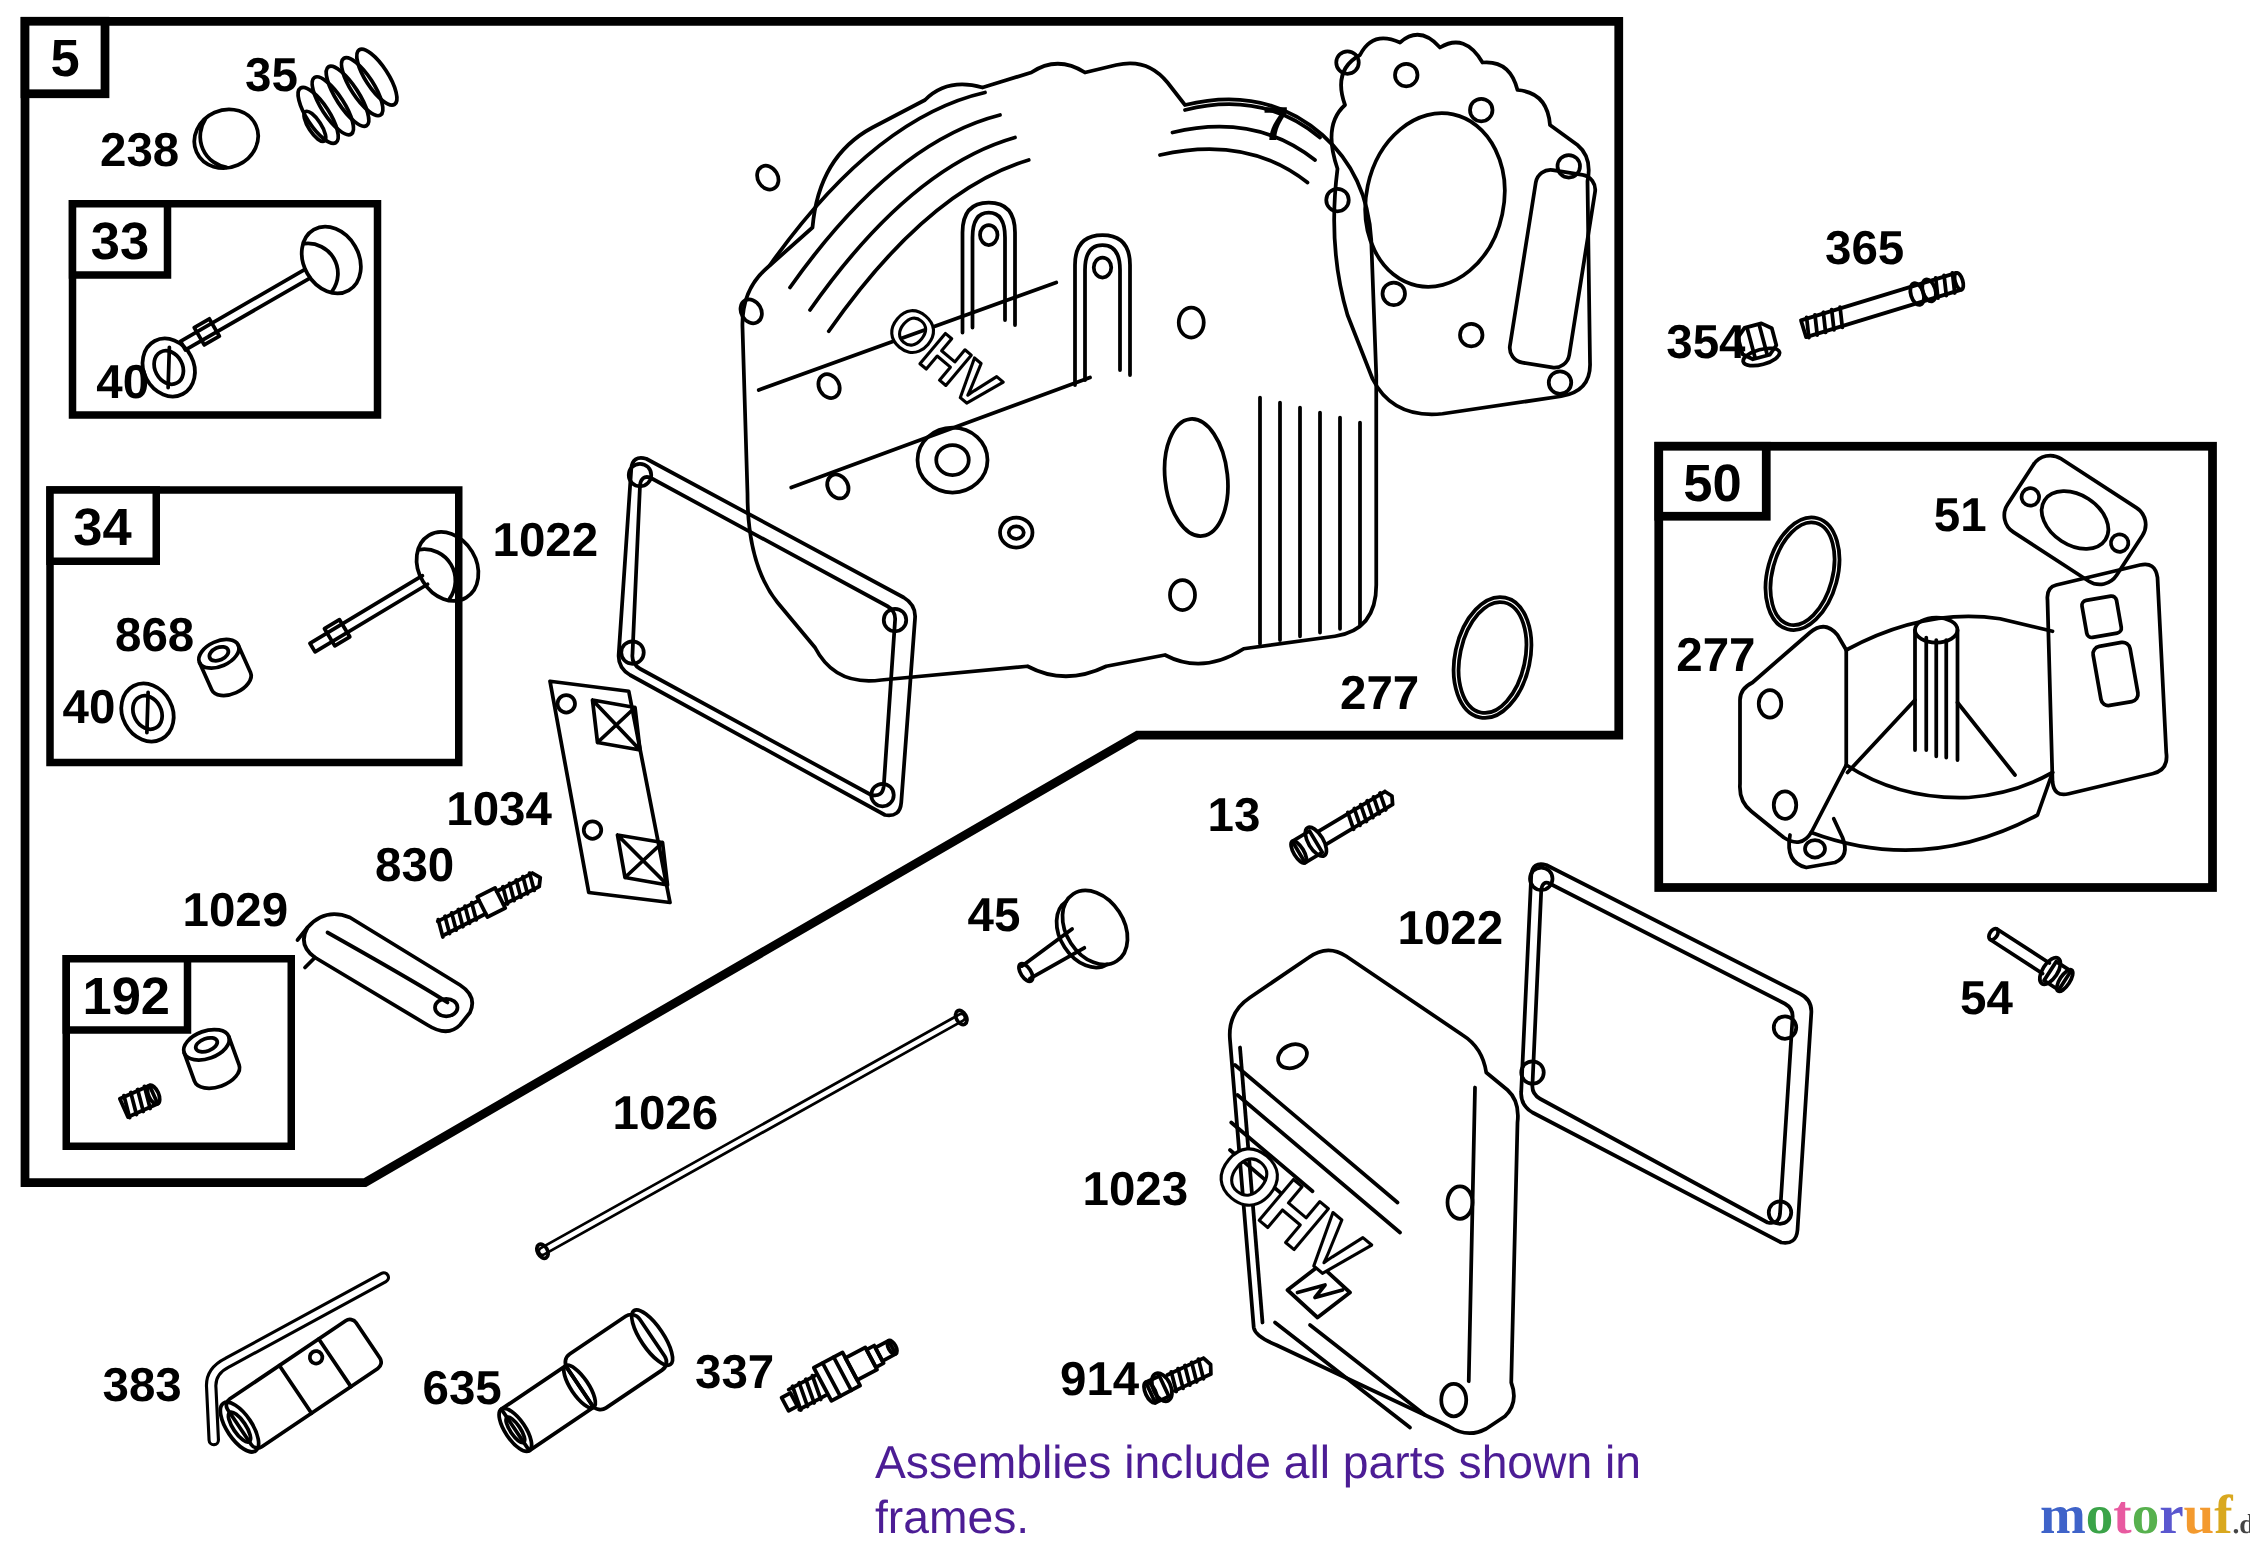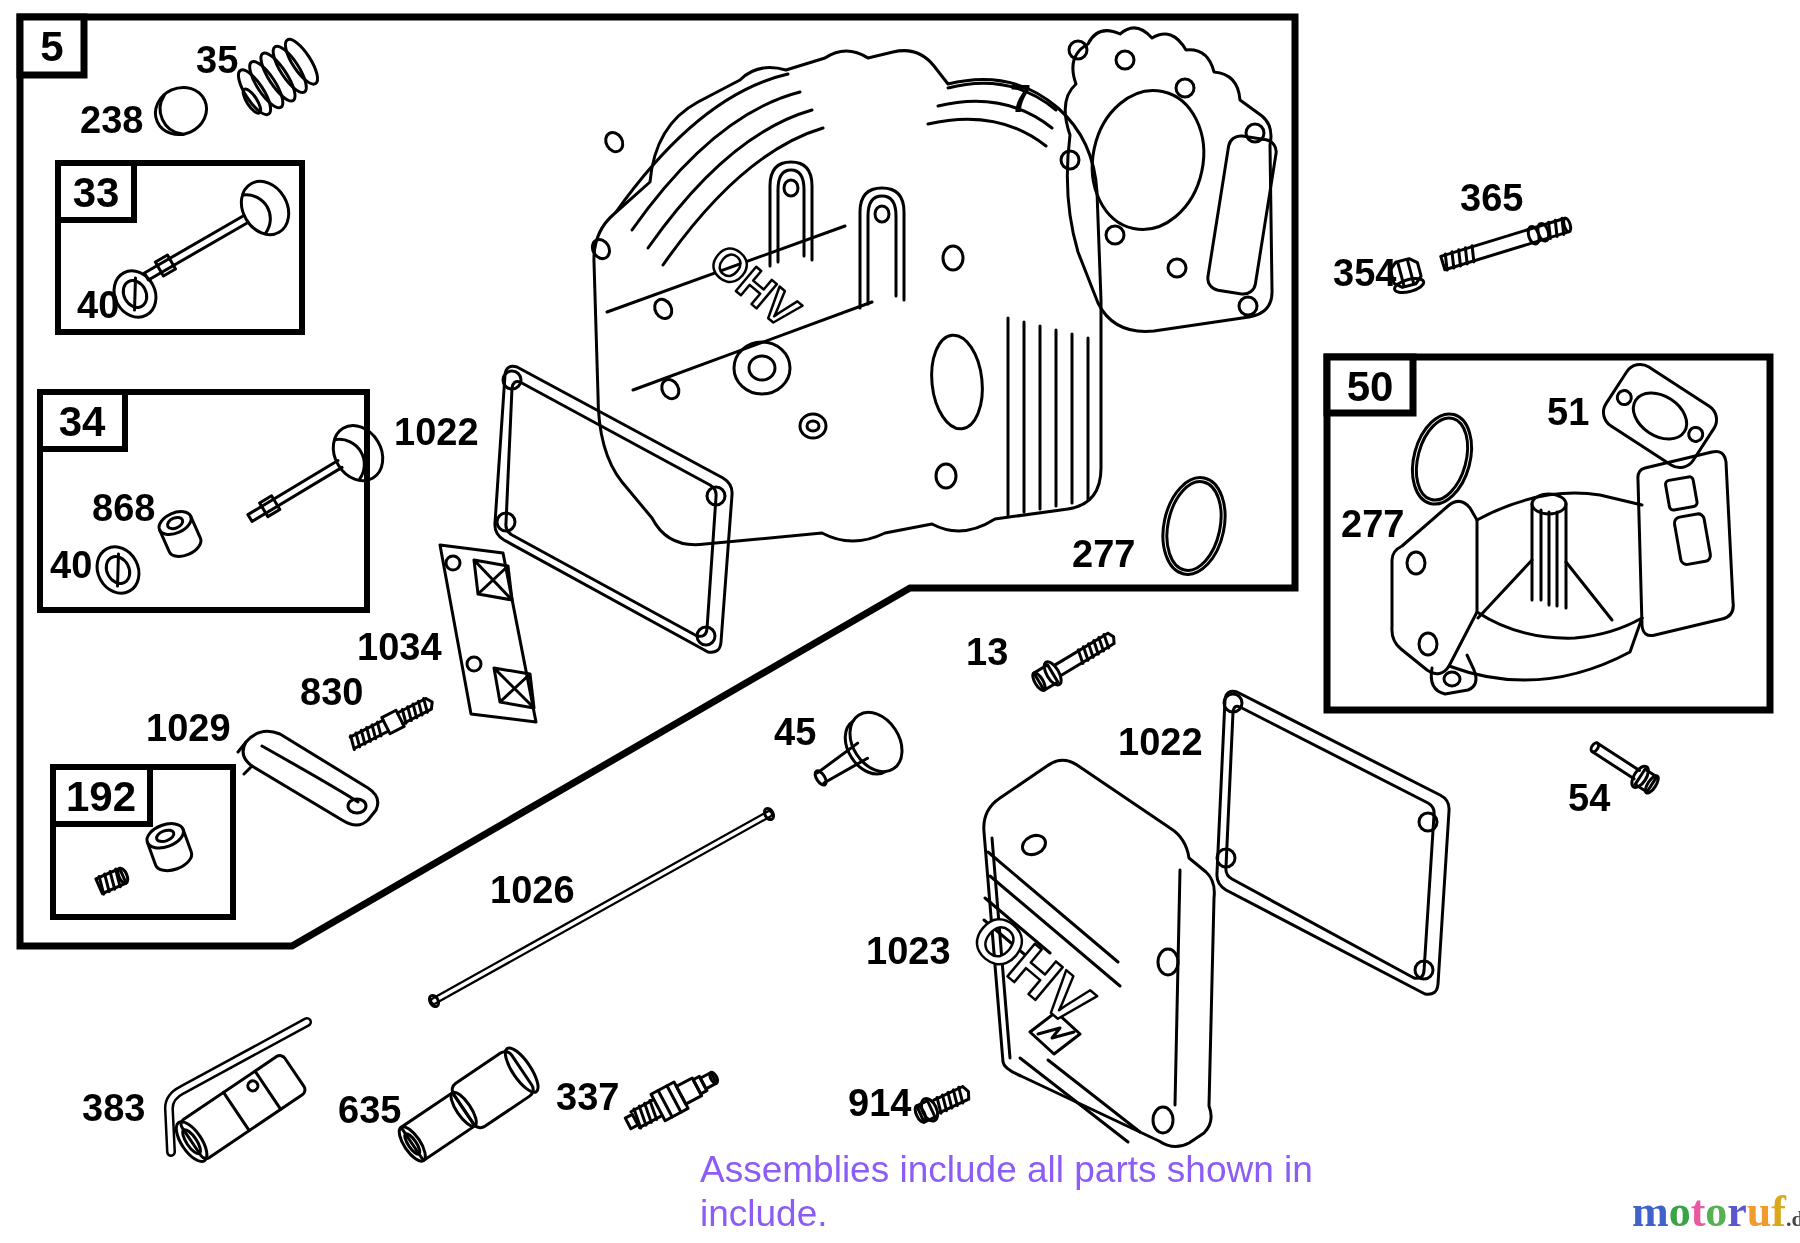--- a/index.html
+++ b/index.html
@@ -2,21 +2,21 @@
 <html><head>
 <meta charset="utf-8">
 <style>
   html,body{margin:0;padding:0;background:#fff;}
   #stage{position:relative;width:1800px;height:1243px;background:#fff;overflow:hidden;
          font-family:"Liberation Sans",sans-serif;}
   #art{position:absolute;left:0;top:0;}
   .callout{font-family:"Liberation Sans",sans-serif;font-weight:bold;font-size:38px;fill:#000;}
   .framenum{font-family:"Liberation Sans",sans-serif;font-weight:bold;font-size:42px;fill:#000;text-anchor:middle;}
   .emboss{font-family:"Liberation Sans",sans-serif;font-weight:bold;fill:#fff;stroke:#000;stroke-width:2.5px;}
-  #note{position:absolute;left:700px;top:1148px;font-size:37px;color:#8b5cf6;line-height:1.18;}
+  #note{position:absolute;left:700px;top:1148px;font-size:37px;color:#4c1d95;line-height:1.18;}
   #note span{display:block;}
   #watermark{position:absolute;left:1632px;top:1186px;font-family:"Liberation Serif",serif;
              font-weight:bold;font-size:44px;letter-spacing:0px;}
   #watermark .suffix{font-size:22px;color:#444;font-weight:bold;}
 </style>
 </head>
 <body>
 
 <div id="stage">
 
@@ -348,20 +348,20 @@
   <text class="callout" x="866" y="964">1023</text>
   <text class="callout" x="1568" y="811">54</text>
   <text class="callout" x="82" y="1121">383</text>
   <text class="callout" x="338" y="1123">635</text>
   <text class="callout" x="556" y="1110">337</text>
   <text class="callout" x="848" y="1116">914</text>
 </svg>
 
   <div id="note">
     <span>Assemblies include all parts shown in</span>
-    <span>include.</span>
+    <span>frames.</span>
   </div>
 
   <div id="watermark">
     <span style="color:#3f63c9">m</span><span style="color:#3aa348">o</span><span style="color:#e85aa0">t</span><span style="color:#57b14e">o</span><span style="color:#5a57cf">r</span><span style="color:#f39a2f">u</span><span style="color:#d9a81f">f</span><span class="suffix">.de</span>
   </div>
 
 </div>
 
 </body></html>

